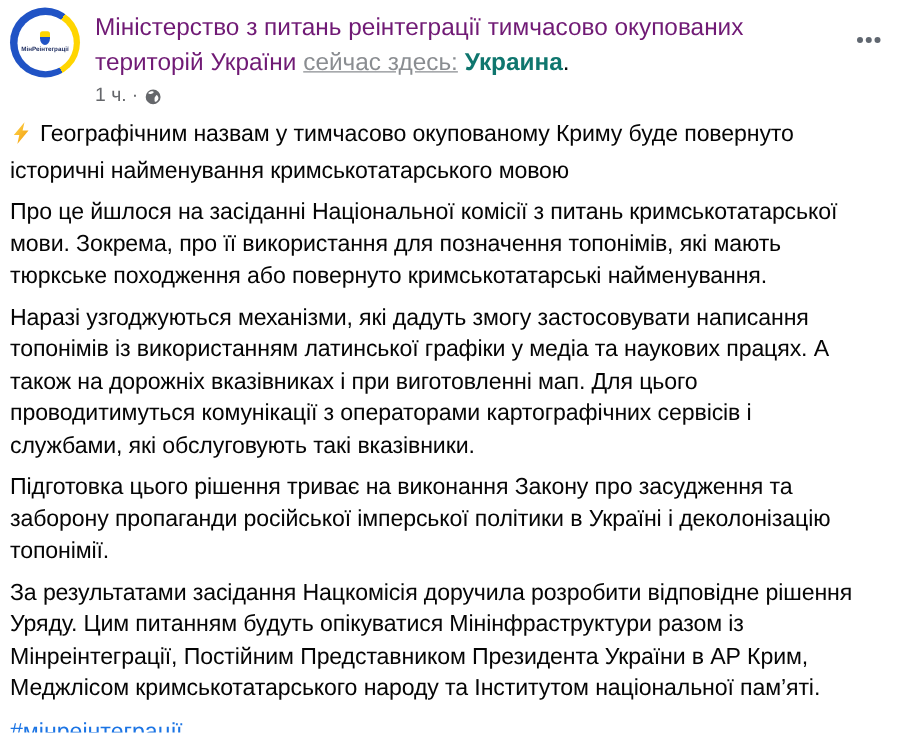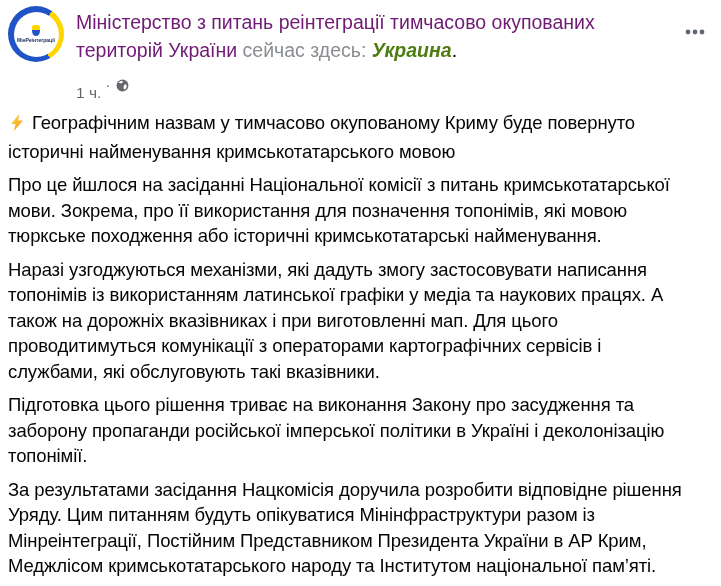--- a/index.html
+++ b/index.html
@@ -29,28 +29,28 @@
     width: 8px; height: 11px;
     background: linear-gradient(180deg, #ffd500 0 45%, #2053c5 45% 100%);
     border-radius: 2px 2px 50% 50%;
   }
   .avatar-label {
     font-size: 5px; font-weight: 700; color: #1c2b5e; white-space: nowrap;
   }
   .header-text { flex: 1 1 auto; margin-left: 12px; min-width: 0; padding-top: 2px; }
   .title { font-size: 19.5px; line-height: 28px; max-width: 592px; }
   .page-name { font-weight: 400; color: #701a75; cursor: pointer; }
-  .checkin-prefix { color: #8a8d91; font-weight: 400; }
-  .checkin-location { font-weight: 700; color: #4d7c0f; cursor: pointer; font-style: italic; }
+  .checkin-prefix { color: #8a8d91; font-weight: 400; text-decoration: underline; }
+  .checkin-location { font-weight: 700; color: #0f766e; cursor: pointer; }
   .title-suffix { color: #050505; }
   .post-meta {
     margin-top: 3px; display: flex; align-items: center; gap: 4px;
     color: #65676b; font-size: 15.5px; line-height: 20px;
   }
-  .meta-time { cursor: pointer; margin-top: 16px; }
+  .meta-time { cursor: pointer; }
   .audience-icon { display: inline-flex; margin-left: 1px; }
   .more-btn {
     flex: 0 0 auto; width: 36px; height: 24px;
     display: flex; align-items: center; justify-content: center;
     margin-top: 14px; cursor: pointer; border: none; background: transparent;
   }
 
   
   .post-body { margin-top: 7px; padding-right: 24px; }
   .post-body p {
@@ -114,21 +114,21 @@
     <p><span class="emoji-wrap"><svg width="19" height="19" viewBox="0 0 20 20">
             <defs>
               <linearGradient id="boltg" x1="0" y1="0" x2="1" y2="1">
                 <stop offset="0" stop-color="#ffd84d"></stop>
                 <stop offset="1" stop-color="#f2990a"></stop>
               </linearGradient>
             </defs>
             <path d="M12.2 0.8 3.2 11.6h4.6L6.2 19.2l9.4-11.4h-5z" fill="url(#boltg)"></path>
           </svg></span><span>Географічним назвам у тимчасово окупованому Криму буде повернуто історичні найменування кримськотатарського мовою</span></p>
 
-    <p>Про це йшлося на засіданні Національної комісії з питань кримськотатарської мови. Зокрема, про її використання для позначення топонімів, які мовою тюркське походження або історичні кримськотатарські найменування.</p>
+    <p>Про це йшлося на засіданні Національної комісії з питань кримськотатарської мови. Зокрема, про її використання для позначення топонімів, які мають тюркське походження або повернуто кримськотатарські найменування.</p>
 
     <p>Наразі узгоджуються механізми, які дадуть змогу застосовувати написання топонімів із використанням латинської графіки у медіа та наукових працях. А також на дорожніх вказівниках і при виготовленні мап. Для цього проводитимуться комунікації з операторами картографічних сервісів і службами, які обслуговують такі вказівники.</p>
 
     <p>Підготовка цього рішення триває на виконання Закону про засудження та заборону пропаганди російської імперської політики в Україні і деколонізацію топонімії.</p>
 
     <p>За результатами засідання Нацкомісія доручила розробити відповідне рішення Уряду. Цим питанням будуть опікуватися Мінінфраструктури разом із Мінреінтеграції, Постійним Представником Президента України в АР Крим, Меджлісом кримськотатарського народу та Інститутом національної пам’яті.</p>
 
     <a class="hashtag">#мінреінтеграції</a>
 
   </div>

